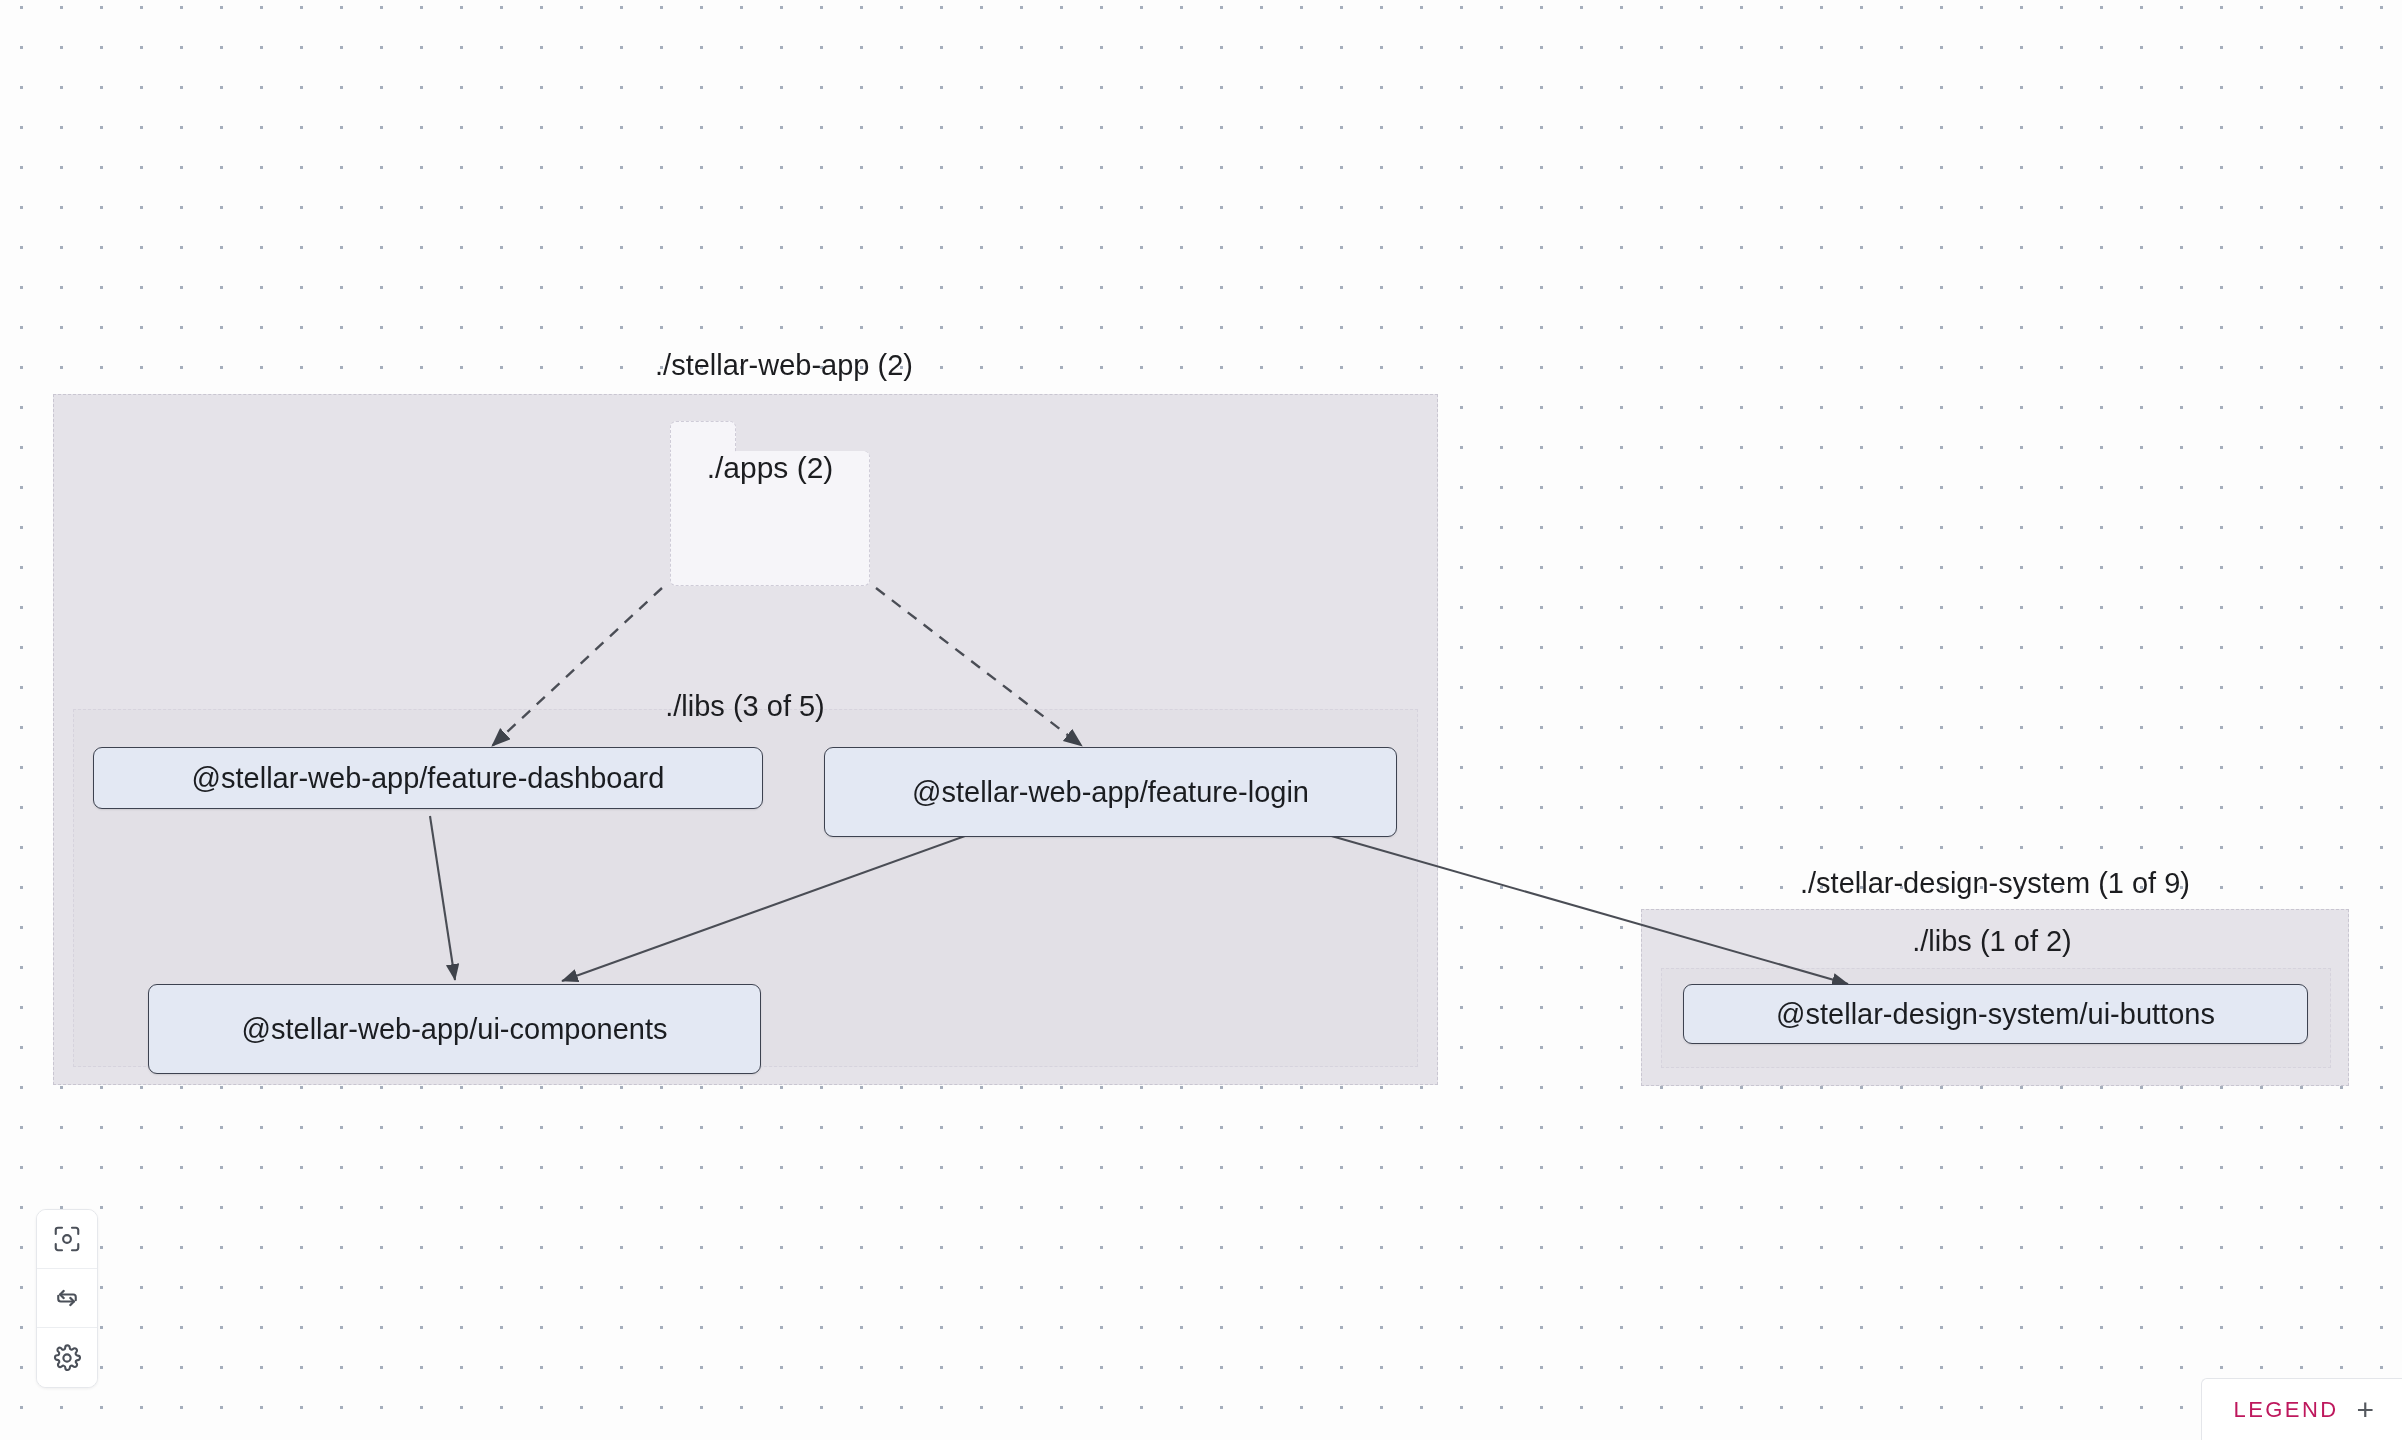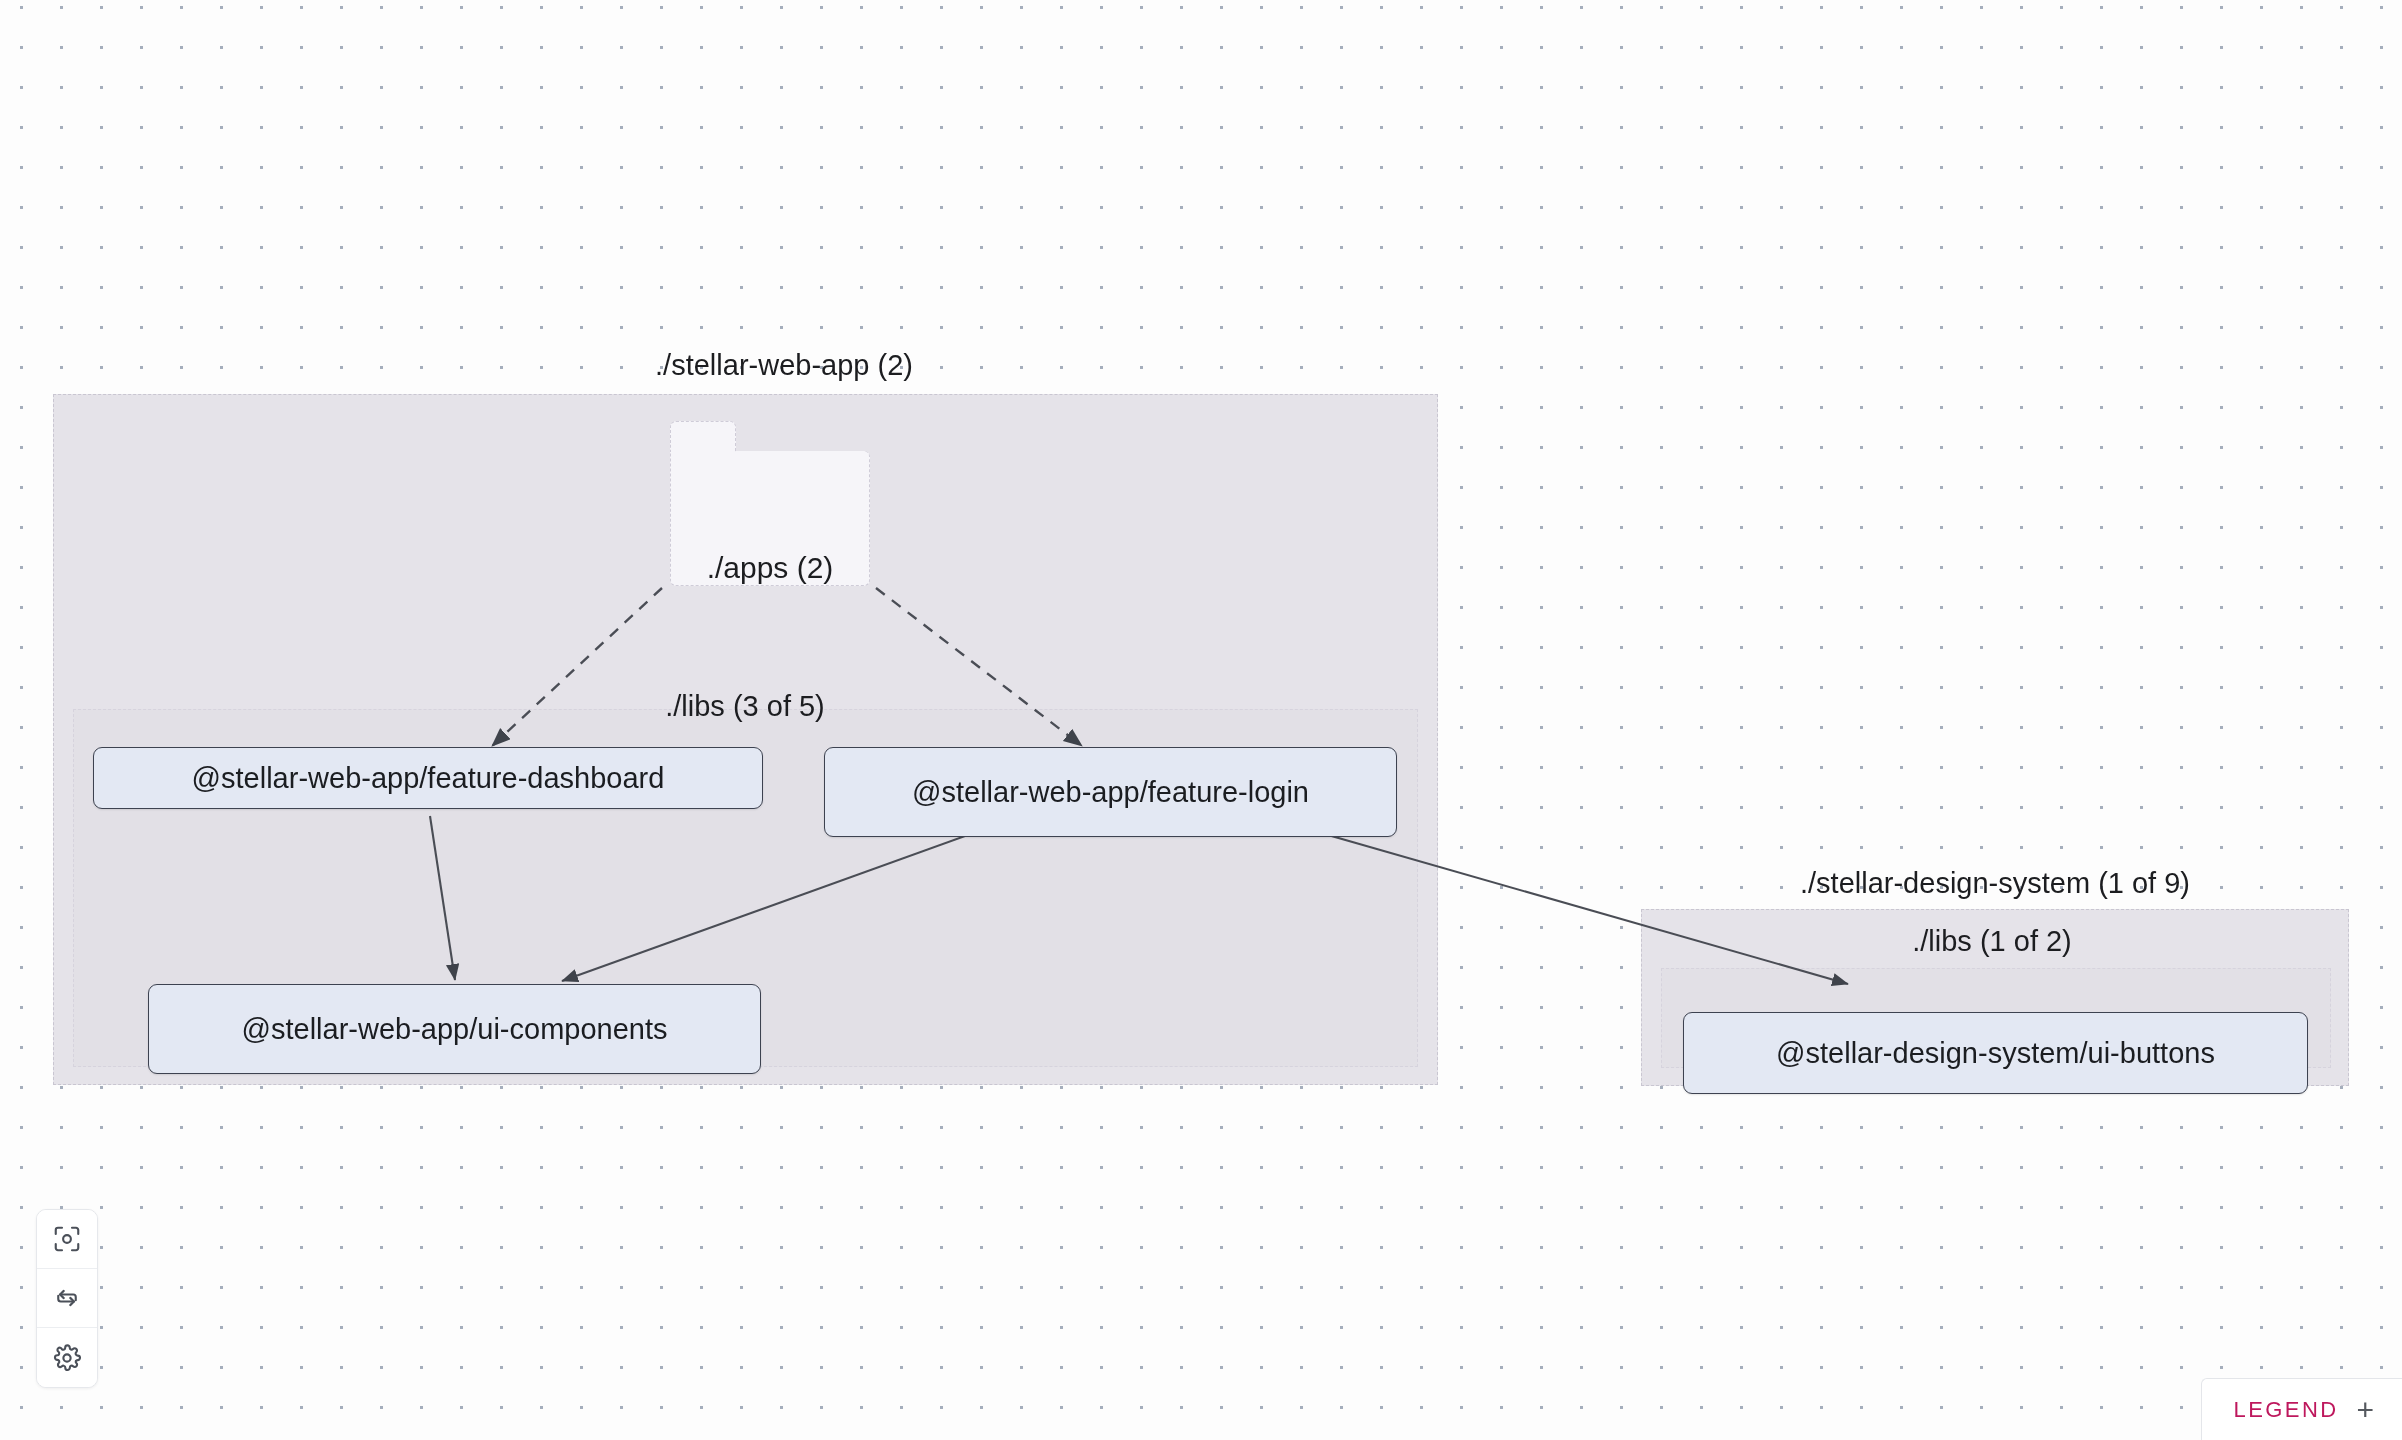--- a/index.html
+++ b/index.html
@@ -42,21 +42,21 @@
     transform: translateX(-50%);
   }
 
   
   .folder {
     position: absolute;
     background: #f6f5f9;
     border: 1.5px dashed #cfccd8;
     border-top: none;
     display: flex;
-    align-items: flex-end;
+    align-items: flex-start;
     justify-content: center;
     border-radius: 0 6px 6px 6px;
   }
   .folder-tab {
     position: absolute;
     top: -30px;
     left: -1.5px;
     width: 66px;
     height: 31px;
     background: #f6f5f9;
@@ -212,21 +212,21 @@
   </div>
 
   <div class="node" style="left:824px; top:747px; width:573px; height:90px;">
     <span class="node-label">@stellar-web-app/feature-login</span>
   </div>
 
   <div class="node" style="left:148px; top:984px; width:613px; height:90px;">
     <span class="node-label">@stellar-web-app/ui-components</span>
   </div>
 
-  <div class="node" style="left:1683px; top:984px; width:625px; height:82px;margin-top:28px;">
+  <div class="node" style="left:1683px; top:984px; width:625px; height:60px;">
     <span class="node-label">@stellar-design-system/ui-buttons</span>
   </div>
 
   <div id="controls">
 
     <button class="ctrl-btn">
       <span>
         <svg width="30" height="30" viewBox="0 0 24 24" fill="none" stroke="#4b5059" stroke-width="1.7" stroke-linecap="round">
           <path d="M3 8 V4.8 A1.8 1.8 0 0 1 4.8 3 H8"></path>
           <path d="M16 3 H19.2 A1.8 1.8 0 0 1 21 4.8 V8"></path>

